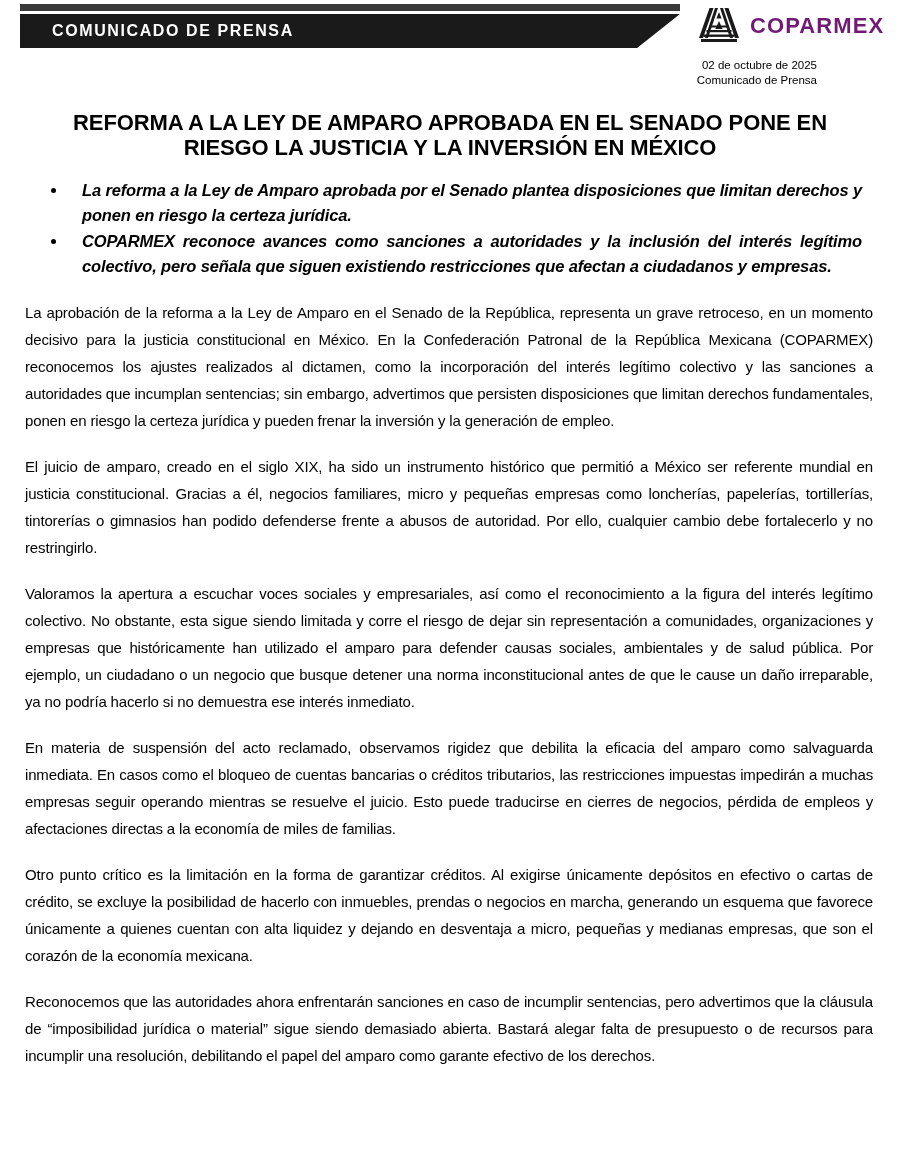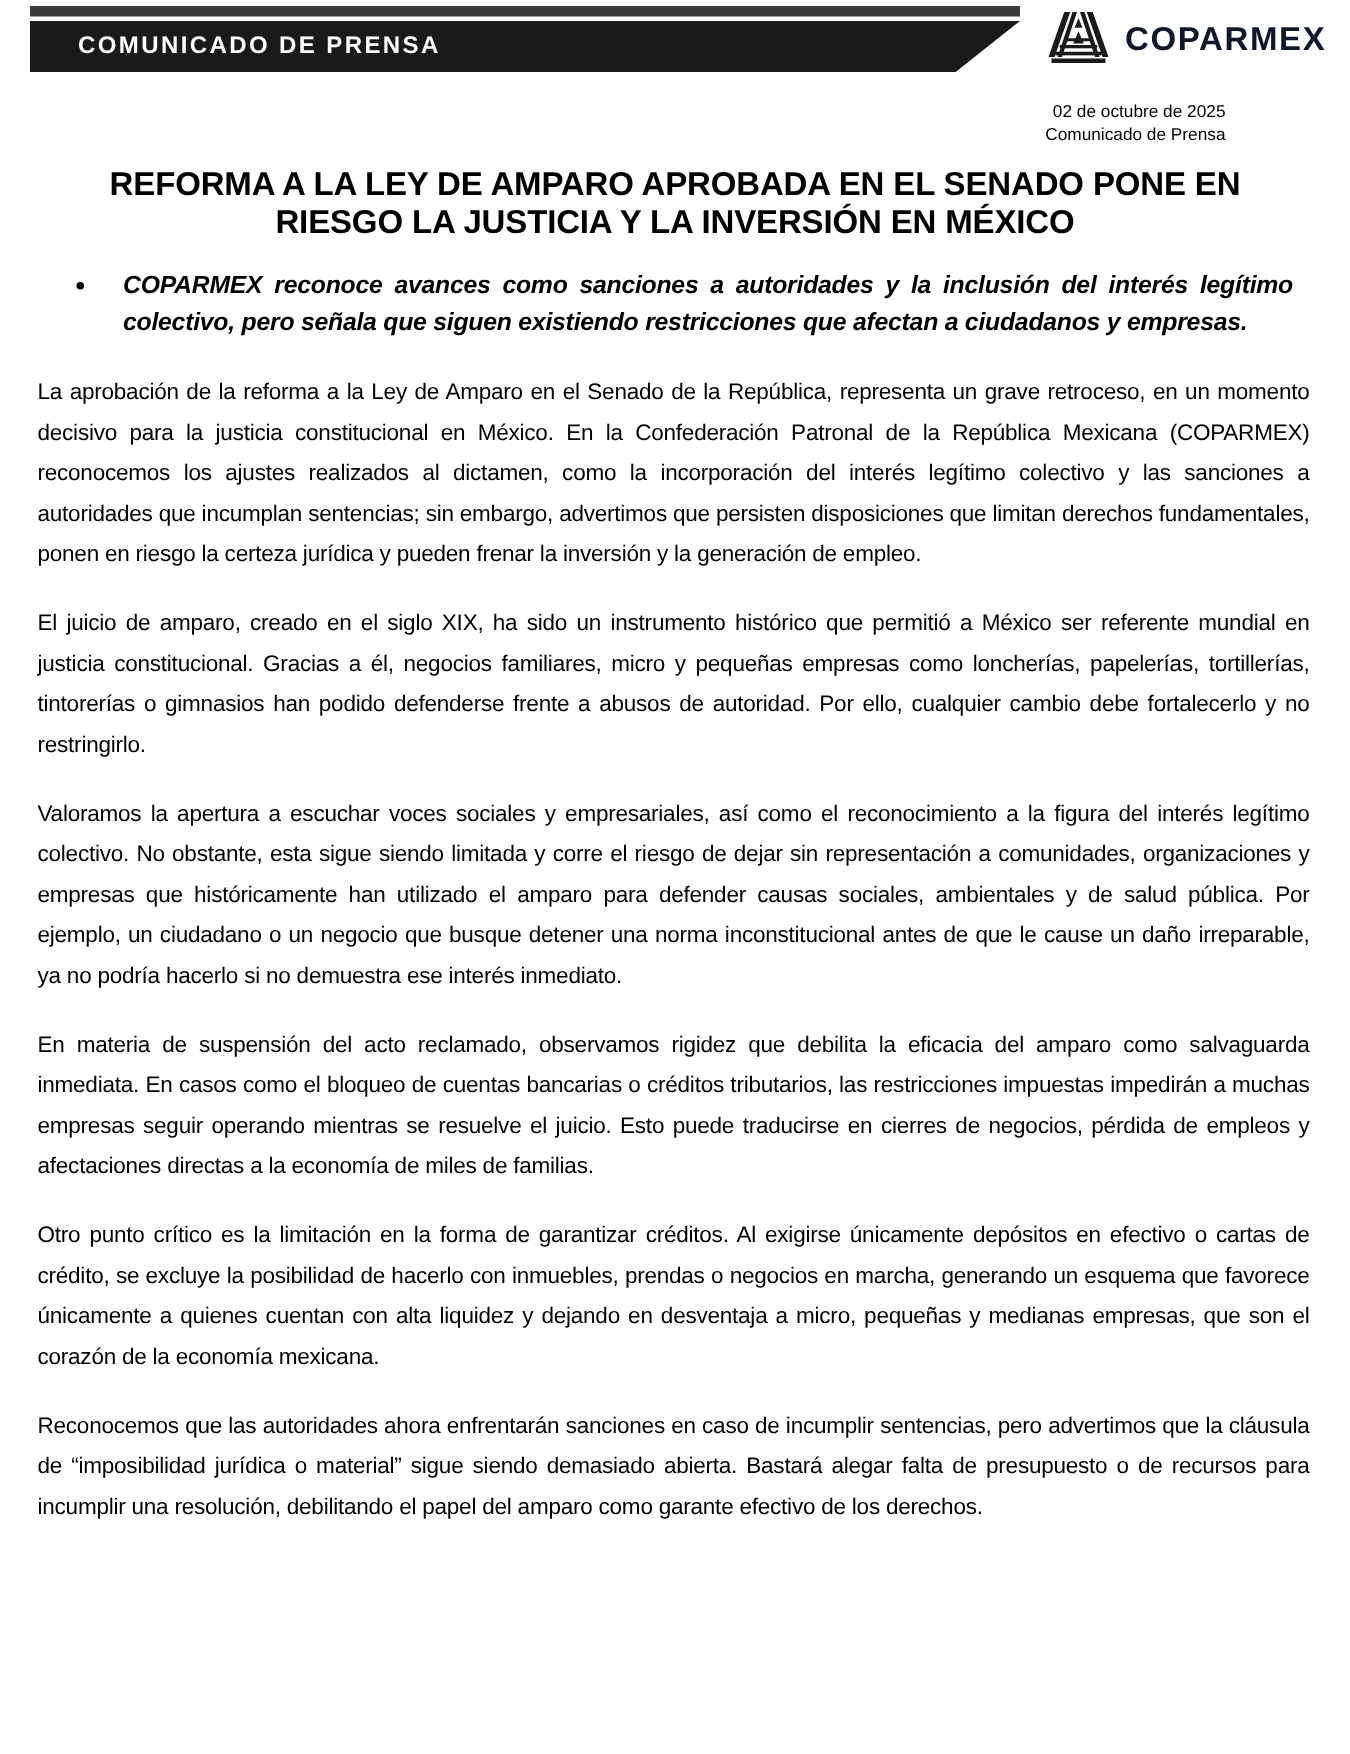--- a/index.html
+++ b/index.html
@@ -61,29 +61,29 @@
     top: 6px;
     display: flex;
     align-items: center;
     gap: 9px;
   }
   .brand-mark { width: 44px; height: 40px; display: block; }
   .brand-word {
     font-size: 22px;
     font-weight: bold;
     letter-spacing: 1.1px;
-    color: #0f172a;
+    color: #701a75;
     line-height: 1;
     white-space: nowrap;
   }
 
   .meta {
     position: absolute;
     right: 27px;
-    top: 68px;
+    top: 58px;
     text-align: right;
     font-size: 11.5px;
     line-height: 15px;
     color: #000;
   }
 
   
   .doc-title {
     margin: 14px 62px 0 62px;
     text-align: center;
@@ -170,20 +170,21 @@
 
   <div class="meta">
     <div>02 de octubre de 2025</div>
     <div>Comunicado de Prensa</div>
   </div>
 </div>
 
 <h1 class="doc-title">REFORMA A LA LEY DE AMPARO APROBADA EN EL SENADO PONE EN RIESGO LA JUSTICIA Y LA INVERSIÓN EN MÉXICO</h1>
 
 <ul class="bullets">
+  <li>La reforma a la Ley de Amparo aprobada por el Senado plantea disposiciones que limitan derechos y ponen en riesgo la certeza jurídica.</li>
   <li>COPARMEX reconoce avances como sanciones a autoridades y la inclusión del interés legítimo colectivo, pero señala que siguen existiendo restricciones que afectan a ciudadanos y empresas.</li>
 </ul>
 
 <div class="body-copy">
   <p>La aprobación de la reforma a la Ley de Amparo en el Senado de la República, representa un grave retroceso, en un momento decisivo para la justicia constitucional en México. En  la Confederación Patronal de la República Mexicana (COPARMEX) reconocemos los ajustes realizados al dictamen, como la incorporación del interés legítimo colectivo y las sanciones a autoridades que incumplan sentencias; sin embargo, advertimos que persisten disposiciones que limitan derechos fundamentales, ponen en riesgo la certeza jurídica y pueden frenar la inversión y la generación de empleo.</p>
   <p>El juicio de amparo, creado en el siglo XIX, ha sido un instrumento histórico que permitió a México ser referente mundial en justicia constitucional. Gracias a él, negocios familiares, micro y pequeñas empresas como loncherías, papelerías, tortillerías, tintorerías o gimnasios han podido defenderse frente a abusos de autoridad. Por ello, cualquier cambio debe fortalecerlo y no restringirlo.</p>
   <p>Valoramos la apertura a escuchar voces sociales y empresariales, así como el reconocimiento a la figura del interés legítimo colectivo. No obstante, esta sigue siendo limitada y corre el riesgo de dejar sin representación a comunidades, organizaciones y empresas que históricamente han utilizado el amparo para defender causas sociales, ambientales y de salud pública. Por ejemplo, un ciudadano o un negocio que busque detener una norma inconstitucional antes de que le cause un daño irreparable, ya no podría hacerlo si no demuestra ese interés inmediato.</p>
   <p>En materia de suspensión del acto reclamado, observamos rigidez que debilita la eficacia del amparo como salvaguarda inmediata. En casos como el bloqueo de cuentas bancarias o créditos tributarios, las restricciones impuestas impedirán a muchas empresas seguir operando mientras se resuelve el juicio. Esto puede traducirse en cierres de negocios, pérdida de empleos y afectaciones directas a la economía de miles de familias.</p>
   <p>Otro punto crítico es la limitación en la forma de garantizar créditos. Al exigirse únicamente depósitos en efectivo o cartas de crédito, se excluye la posibilidad de hacerlo con inmuebles, prendas o negocios en marcha, generando un esquema que favorece únicamente a quienes cuentan con alta liquidez y dejando en desventaja a micro, pequeñas y medianas empresas, que son el corazón de la economía mexicana.</p>
   <p>Reconocemos que las autoridades ahora enfrentarán sanciones en caso de incumplir sentencias, pero advertimos que la cláusula de “imposibilidad jurídica o material” sigue siendo demasiado abierta. Bastará alegar falta de presupuesto o de recursos para incumplir una resolución, debilitando el papel del amparo como garante efectivo de los derechos.</p>

